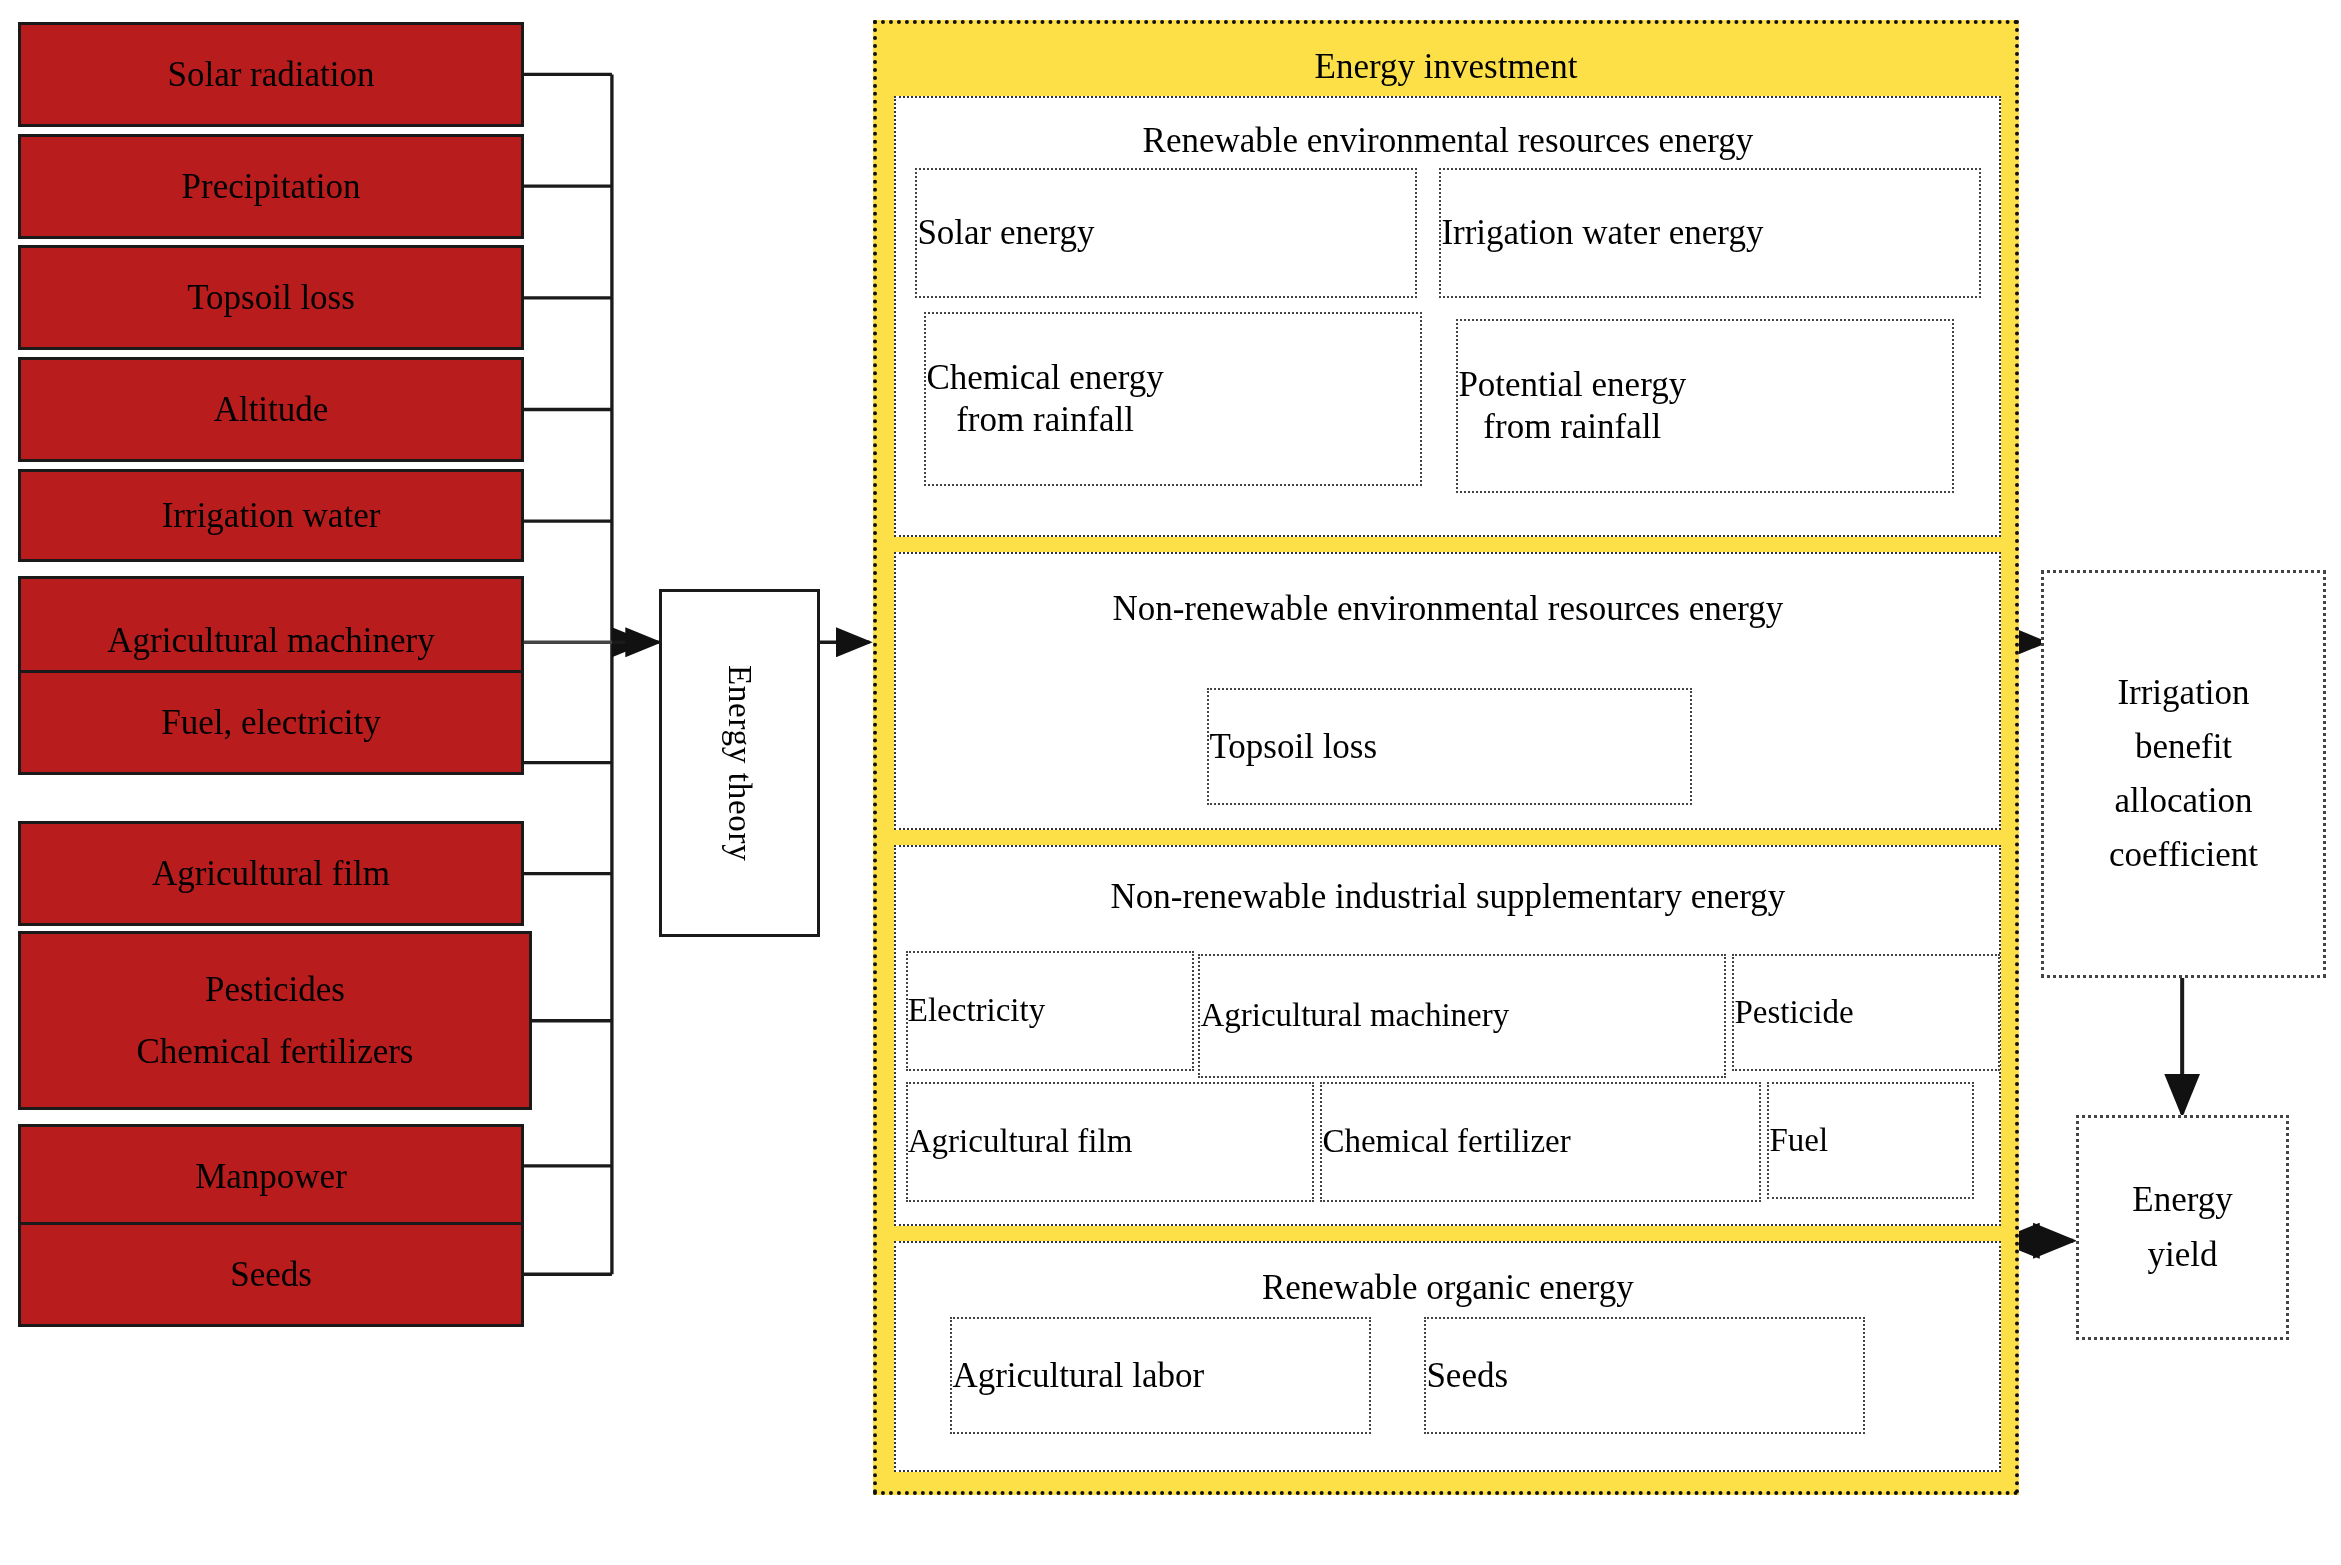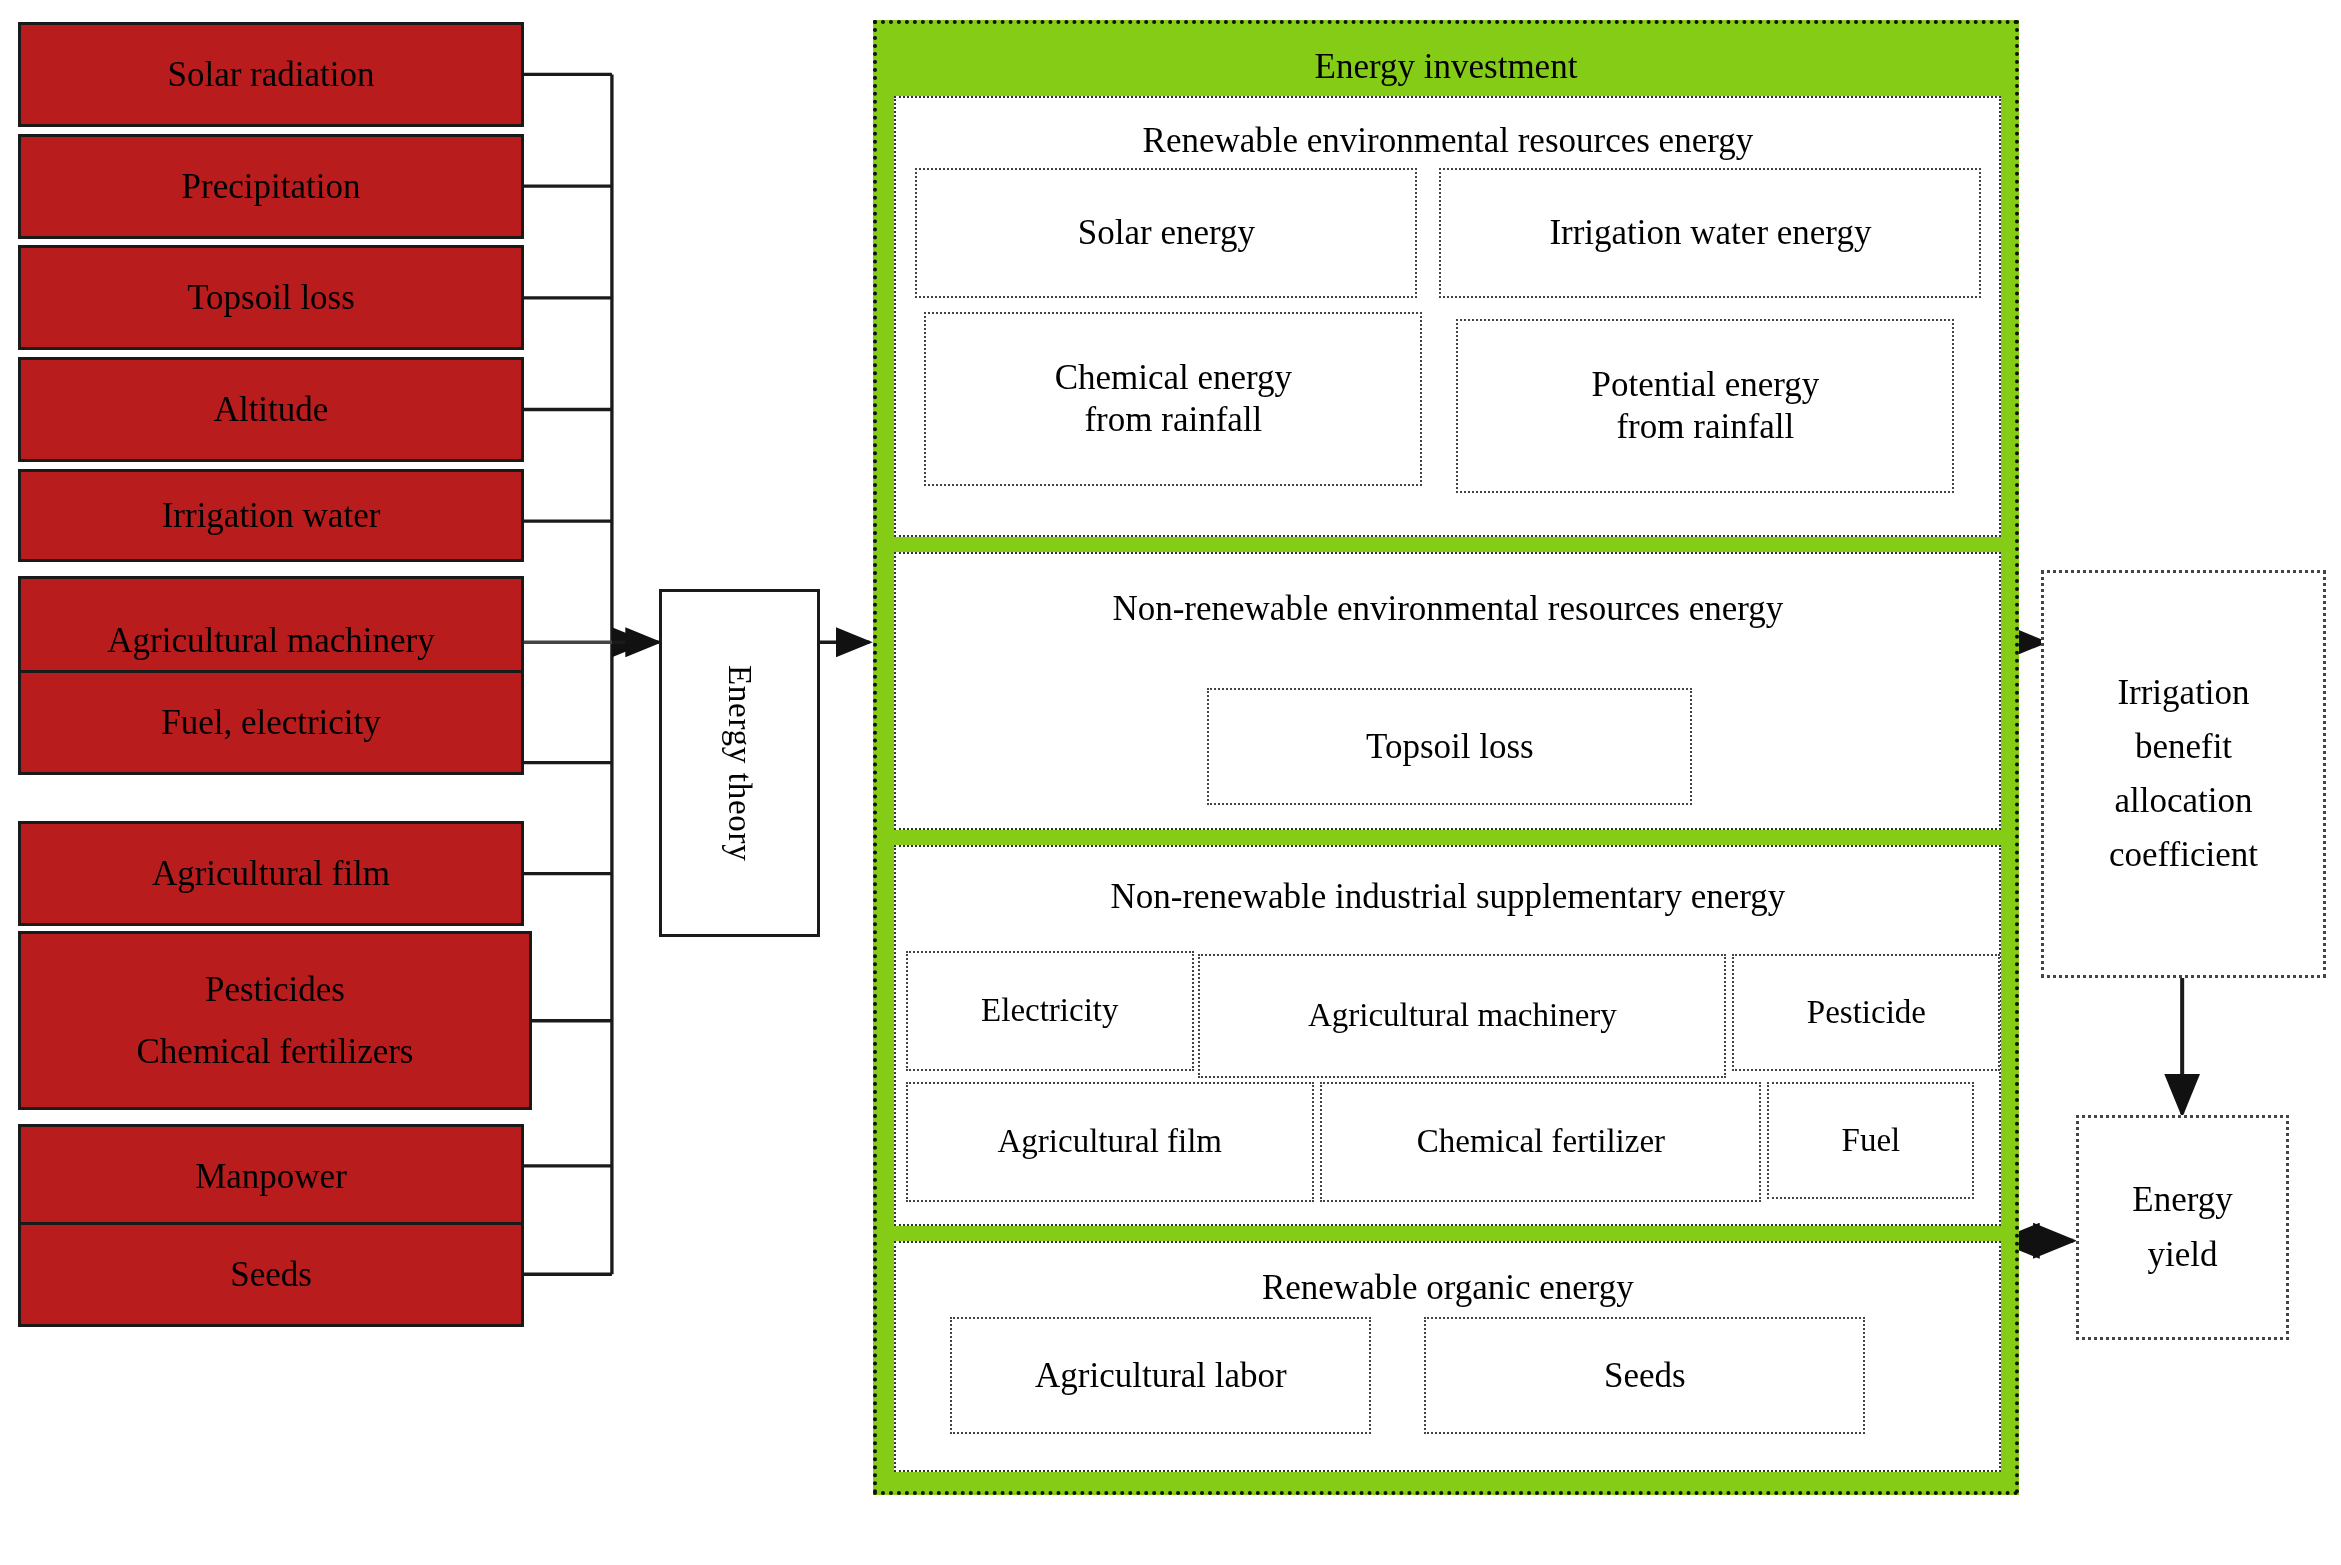--- a/index.html
+++ b/index.html
@@ -16,27 +16,27 @@
   
   .wires{position:absolute;left:0;top:0;width:2342px;height:1566px;pointer-events:none;}
 
   
   .theory{position:absolute;border:3.3px solid #1a1a1a;background:#fff;box-sizing:border-box;
           display:flex;align-items:center;justify-content:center;}
   .theory .vert{writing-mode:vertical-rl;text-orientation:mixed;
                 font-size:33px;letter-spacing:0.7px;white-space:nowrap;}
 
   
-  .d-outer{position:absolute;box-sizing:border-box;background:#84cc16;
+  .d-outer{position:absolute;box-sizing:border-box;background:#fde047;
            border:4.7px dotted #111;}
   .d-group{position:absolute;box-sizing:border-box;background:#fff;
            border:2.7px dotted #333;}
   .d-leaf{position:absolute;box-sizing:border-box;background:#fff;
           border:2px dotted #444;
-          display:flex;align-items:center;justify-content:center;
+          display:flex;align-items:center;
           text-align:center;line-height:1.2;}
   .d-right{position:absolute;box-sizing:border-box;background:#fff;
            border:3.3px dotted #444;
            display:flex;align-items:center;justify-content:center;
            text-align:center;}
 
   .ttl{position:absolute;left:0;right:0;text-align:center;
        font-size:35px;line-height:1;}
 
   .lbl{font-size:35px;}

